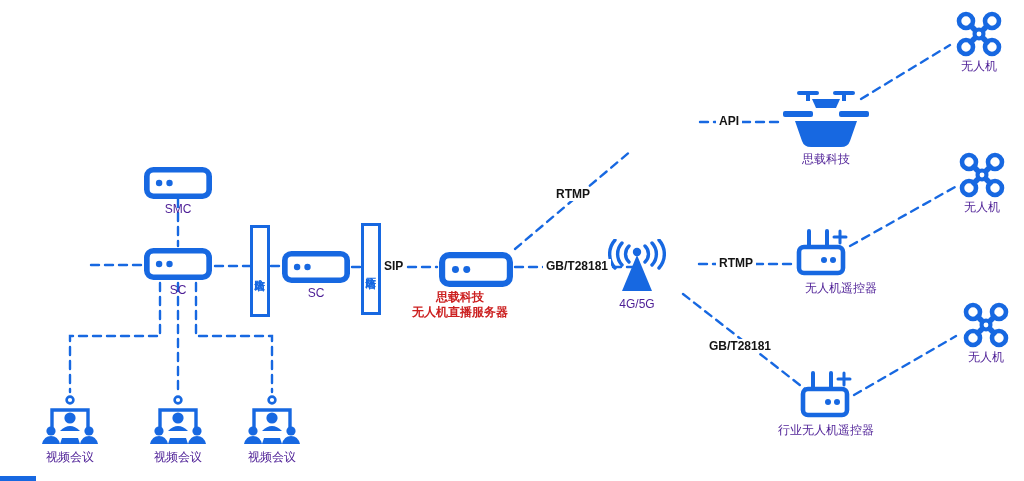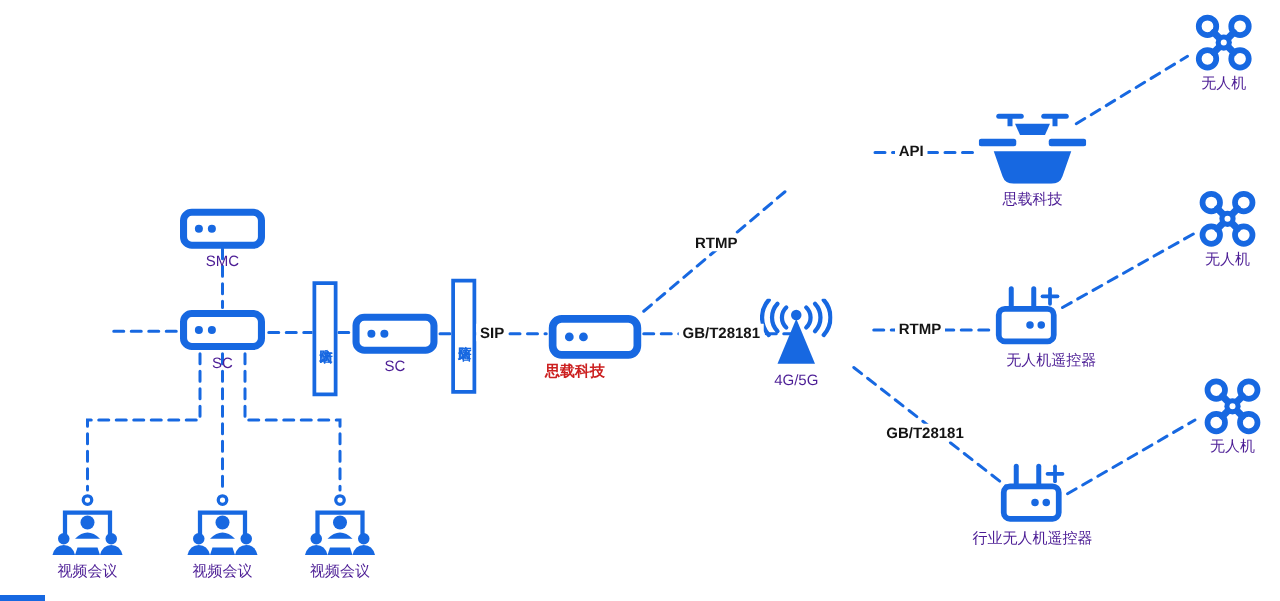--- a/index.html
+++ b/index.html
@@ -84,20 +84,21 @@
 
   <div class="node" style="left:438px;top:251px;width:76px;">
     <svg width="76" height="37" viewBox="0 0 74 36">
       <rect x="4" y="4" width="66" height="28" rx="7" fill="#fff" stroke="#1768e1" stroke-width="6"></rect>
       <circle cx="17" cy="18" r="3.4" fill="#1768e1"></circle>
         <circle cx="28" cy="18" r="3.4" fill="#1768e1"></circle>
     </svg>
   </div>
   <div class="redlabel" style="left:380px;top:290px;">
     <div>思载科技</div>
+    <div>无人机直播服务器</div>
   </div>
 
 
   <div class="node" style="left:783px;top:85px;width:86px;">
     <svg width="86" height="62" viewBox="0 0 86 62">
       <g fill="#1768e1">
         <rect x="14" y="6" width="22" height="4" rx="2"></rect>
           <rect x="50" y="6" width="22" height="4" rx="2"></rect>
         <rect x="23" y="9" width="4" height="7"></rect>
           <rect x="59" y="9" width="4" height="7"></rect>

